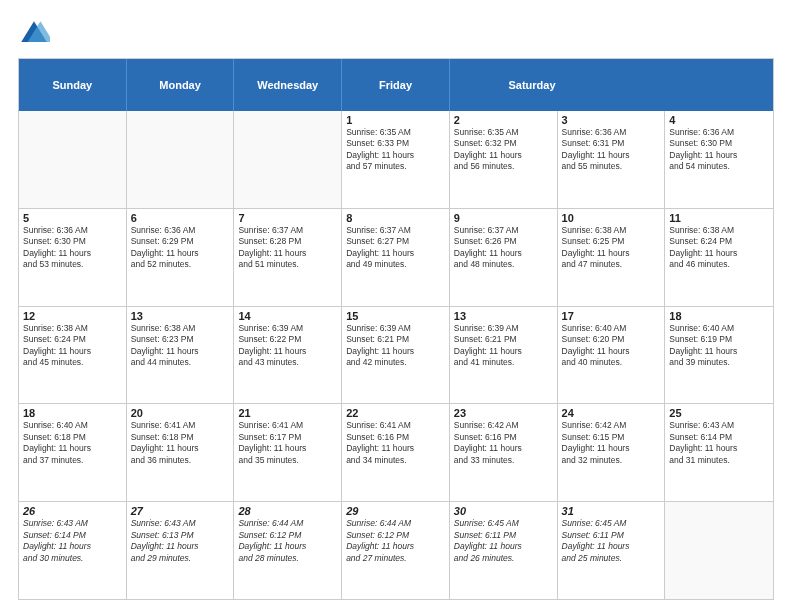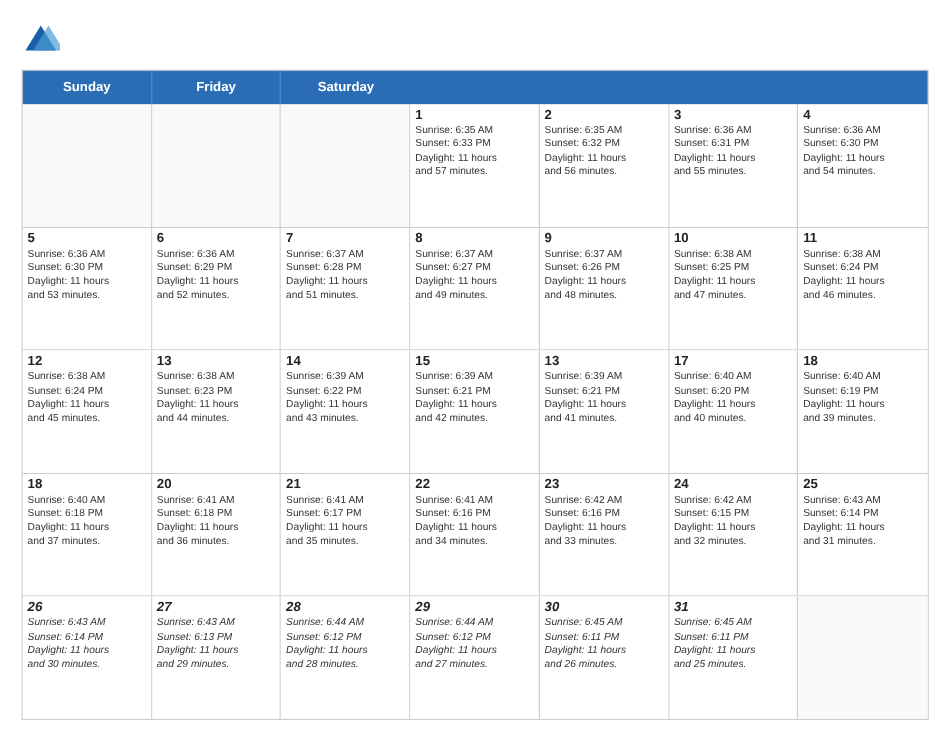--- a/index.html
+++ b/index.html
@@ -69,24 +69,24 @@
     .cal-header {
       display: grid;
       grid-template-columns: repeat(7, 1fr);
       background: #2a6db5;
     }
     .cal-header-cell {
       color: #fff;
       font-size: 11px;
       font-weight: bold;
       text-align: center;
-      padding: 8px 2px;
+      padding: 20px 2px;
       border-right: 1px solid #4a8fd5;
     }
-    .cal-header-cell:last-child { border-right: none; }
+    .cal-header-cell:last-child { border-right: none; text-align: right; }
     .cal-body {
       flex: 1;
       display: flex;
       flex-direction: column;
     }
     .cal-row {
       display: grid;
       grid-template-columns: repeat(7, 1fr);
       flex: 1;
       border-bottom: 1px solid #ccc;
@@ -133,20 +133,22 @@
     </div>
     <div class="title-block">
       <div class="month-title"></div>
       <div class="subtitle"></div>
     </div>
   </div>
 
   <div class="calendar">
     <div class="cal-header" id="cal-header">
         <div class="cal-header-cell">Sunday</div>
+        <div class="cal-header-cell">Monday</div>
+        <div class="cal-header-cell">Wednesday</div>
         <div class="cal-header-cell">Friday</div>
         <div class="cal-header-cell">Saturday</div>
       </div>
     <div class="cal-body" id="cal-body">
         <div class="cal-row">
           <div class="cal-cell empty"></div>
           <div class="cal-cell empty"></div>
           <div class="cal-cell empty"></div>
           <div class="cal-cell">
             <div class="day-num">1</div>

